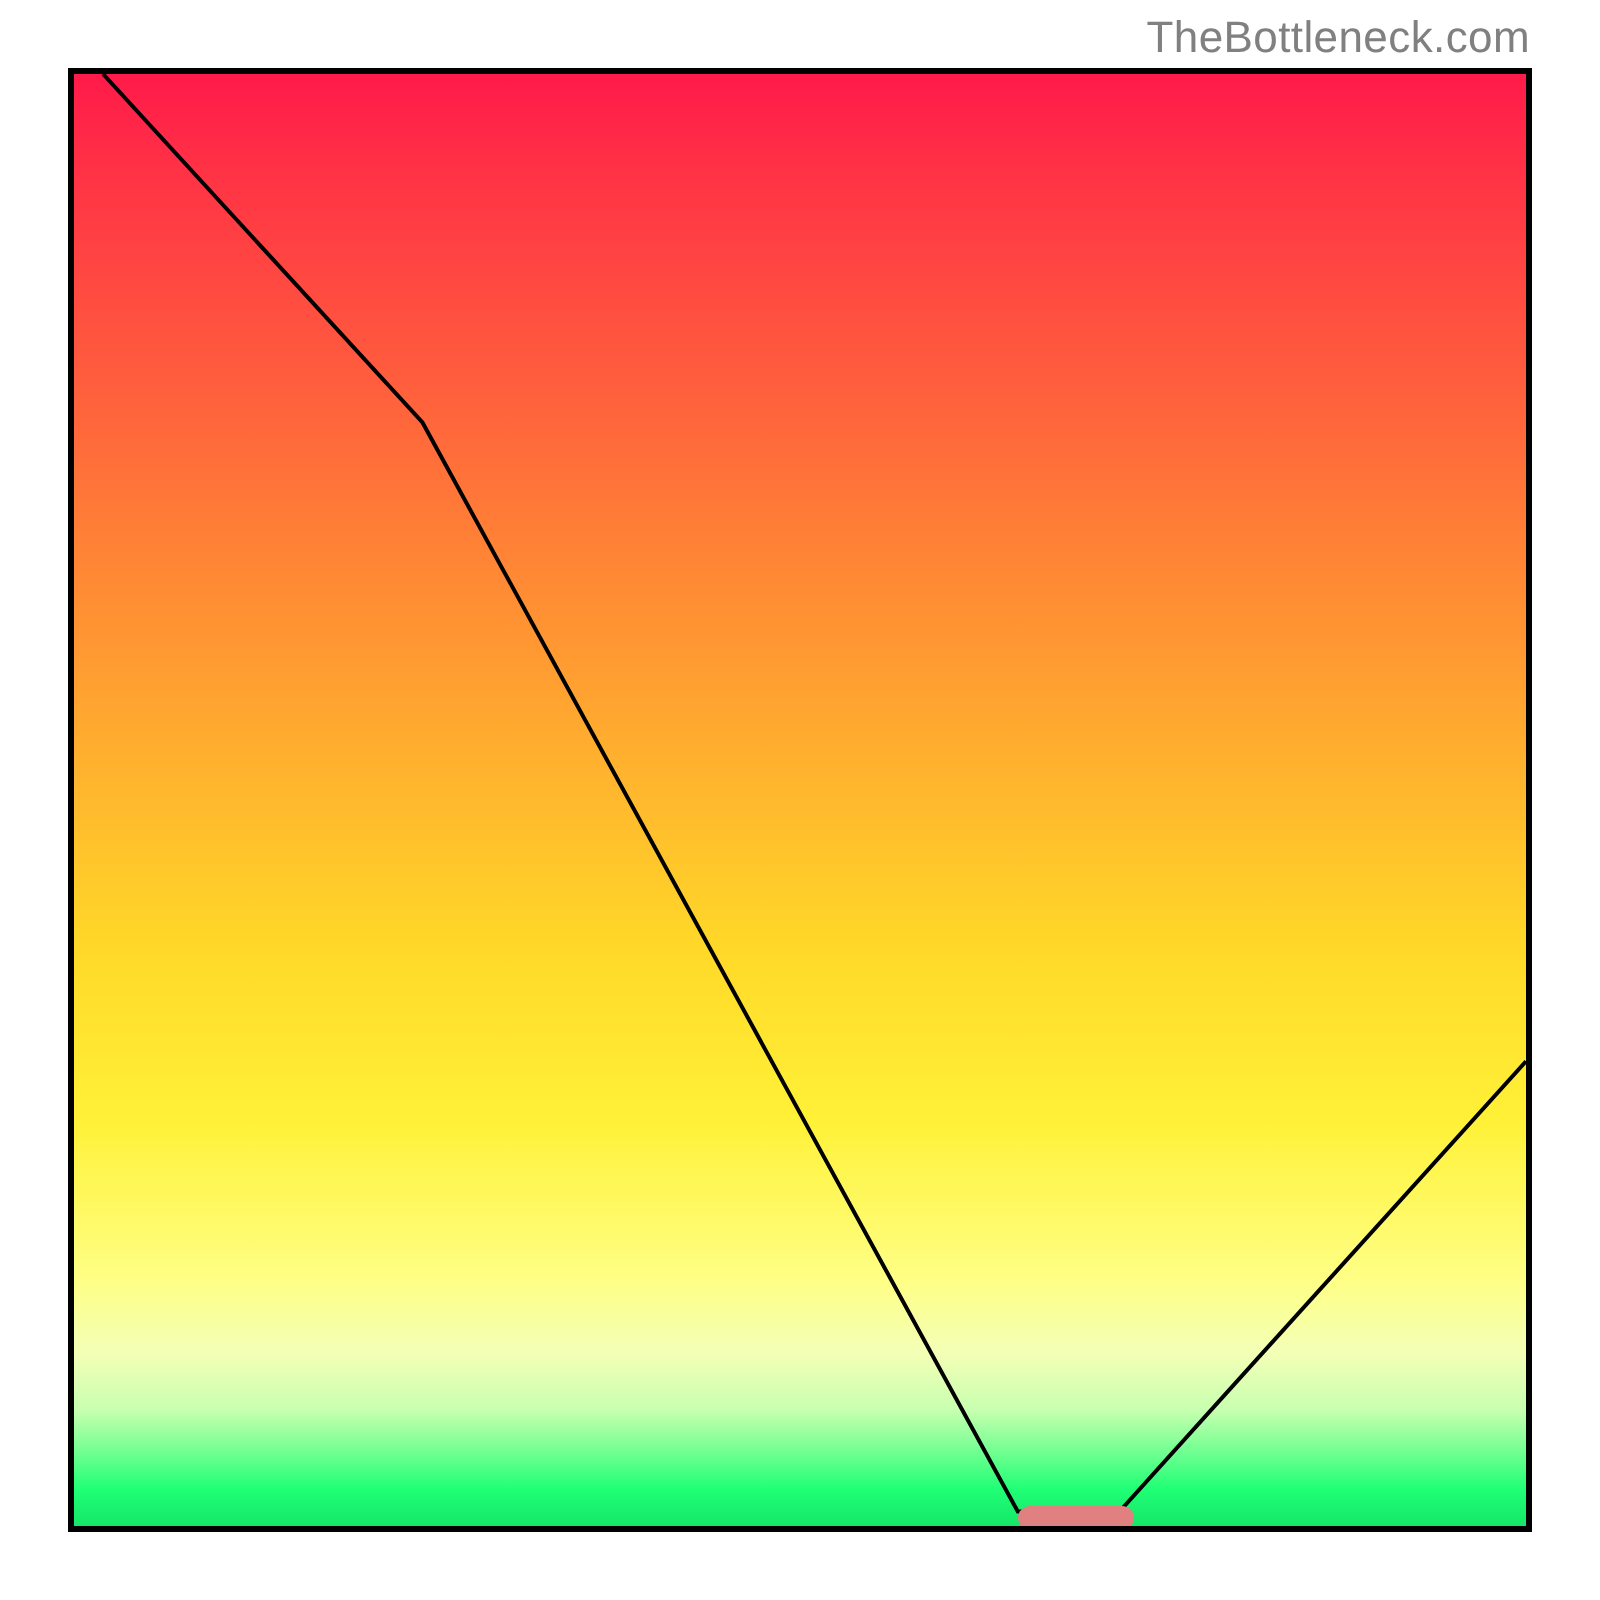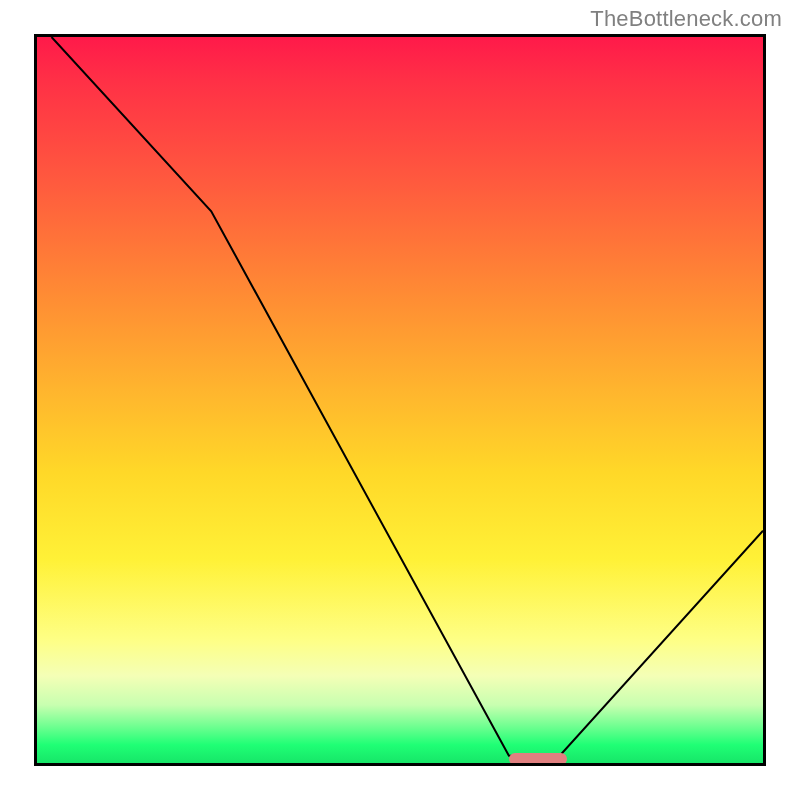--- a/index.html
+++ b/index.html
@@ -11,21 +11,21 @@
     font-family: Arial, Helvetica, sans-serif;
   }
   .container {
     position: relative;
     width: 800px;
     height: 800px;
   }
   .watermark {
     position: absolute;
     top: 6px;
-    right: 18px;
+    right: 35px;
     color: #808080;
     font-size: 22px;
     font-weight: 500;
     letter-spacing: 0.2px;
   }
   .plot-frame {
     position: absolute;
     left: 34px;
     top: 34px;
     width: 732px;

